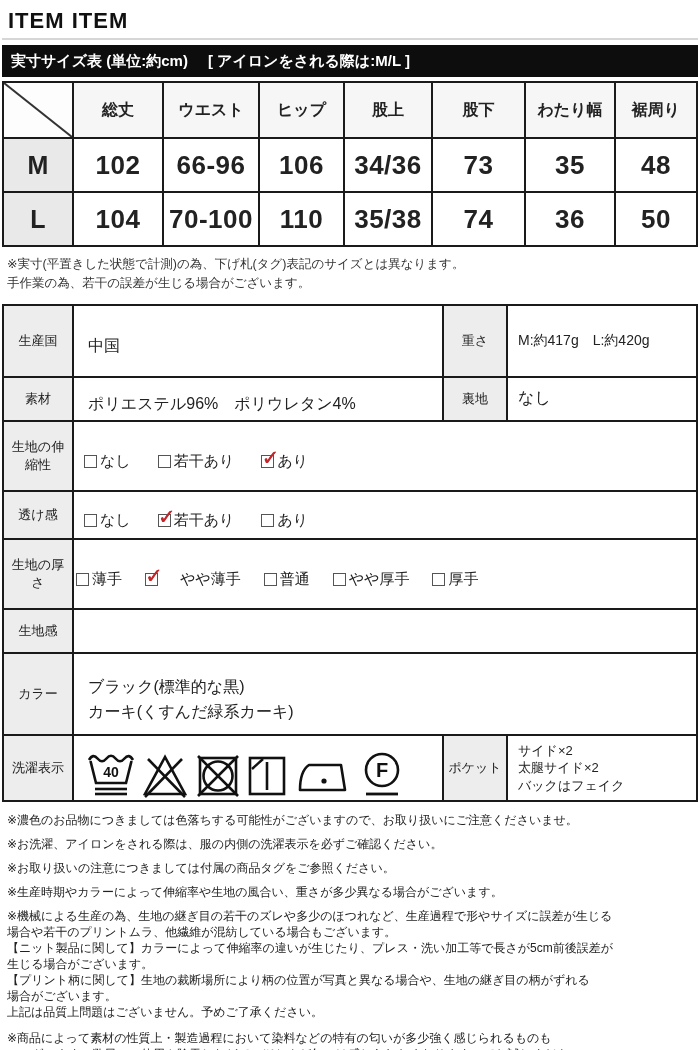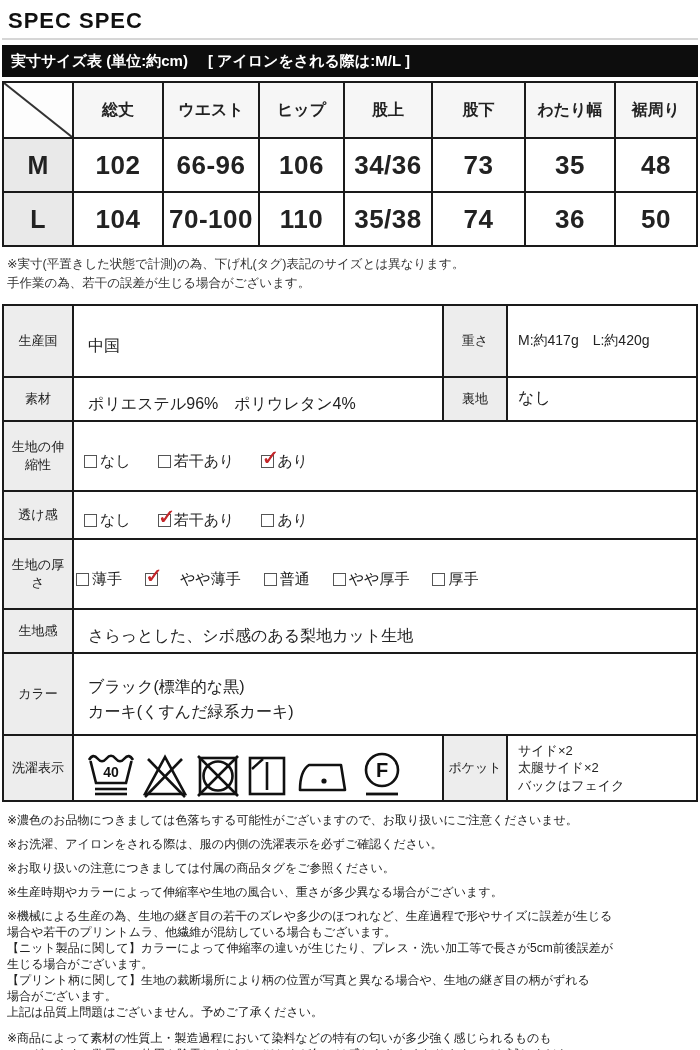--- a/index.html
+++ b/index.html
@@ -86,21 +86,21 @@
   .footer { margin:10px 0 0 5px; font-size:12px; line-height:16px; color:#222; }
   .footer p { margin:0; white-space:nowrap; }
   .footer p.sp { margin-bottom:8px; }
   .footer p.gap { margin-top:10px; }
 </style>
 </head>
 <body>
 
 <div class="page">
 
-  <div class="hd-title">SPEC SPEC</div>
+  <div class="hd-title">ITEM ITEM</div>
   <div class="hd-divider"></div>
 
   <div class="bar">
     <span>実寸サイズ表 (単位:約cm)</span>
     <span class="sub">[ アイロンをされる際は:M/L ]</span>
   </div>
 
   <table class="size">
     <colgroup>
       <col style="width:70px">
@@ -230,21 +230,20 @@
         </span>
         <span class="opt">
           <span class="box"></span>
           <span>厚手</span>
         </span>
       </div>
     </div>
 
     <div class="srow h44">
       <div class="slabel">生地感</div>
-      <div class="sval">さらっとした、シボ感のある梨地カット生地</div>
     </div>
 
     <div class="srow h82">
       <div class="slabel">カラー</div>
       <div class="sval multiline">
         <div>ブラック(標準的な黒)</div>
         <div>カーキ(くすんだ緑系カーキ)</div>
       </div>
     </div>
 

